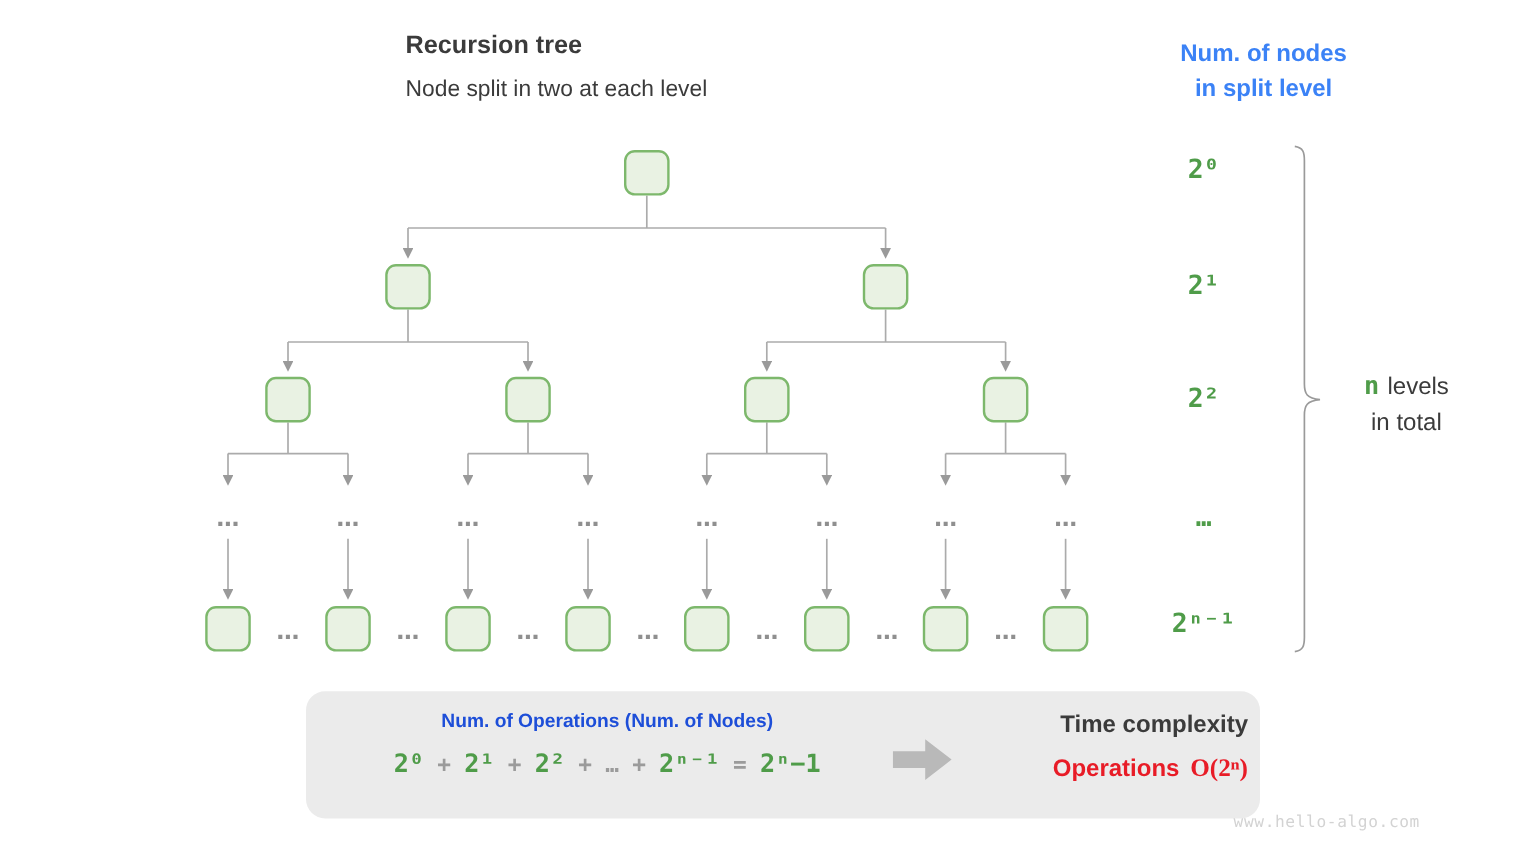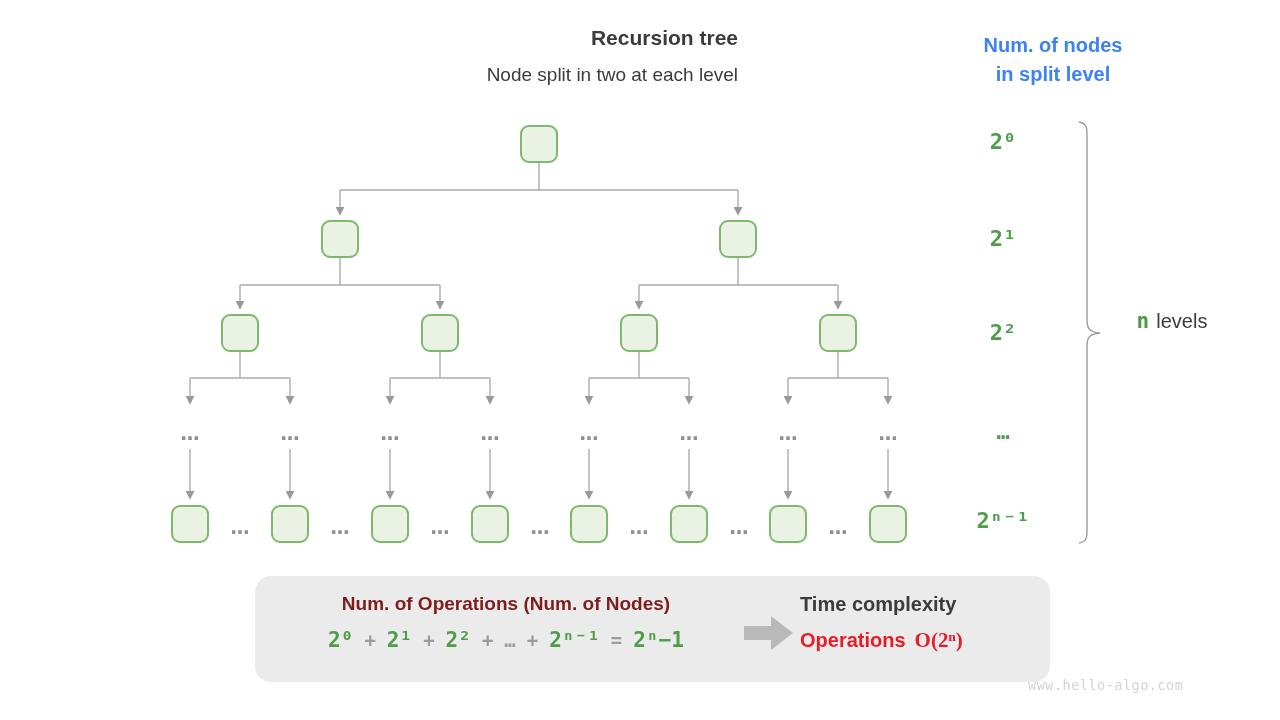--- a/index.html
+++ b/index.html
@@ -2,21 +2,21 @@
 <html><head>
 <meta charset="utf-8">
 <style>
   html,body{margin:0;padding:0;background:#fff;}
   .canvas{
     position:relative;width:1280px;height:720px;background:#ffffff;
     font-family:"Liberation Sans",sans-serif;color:#3b3b3b;overflow:hidden;
   }
   .abs{position:absolute;}
   
-  .title-block{left:338px;top:26px;width:400px;text-align:right;}
+  .title-block{left:338px;top:26px;width:400px;text-align:left;}
   .title-line1{font-size:21px;font-weight:bold;color:#3b3b3b;}
   .title-line2{font-size:19px;font-weight:normal;color:#3b3b3b;margin-top:14px;}
   .right-header{left:951px;top:31px;width:204px;text-align:center;font-size:20px;font-weight:bold;line-height:29px;color:#3b82f6;}
   
   .node{
     position:absolute;width:38px;height:38px;box-sizing:border-box;
     background:#e9f2e3;border:2.5px solid #7db86c;border-radius:9px;
   }
   
   .dots{
@@ -28,26 +28,26 @@
   .lv{
     position:absolute;transform:translate(-50%,-50%);
     color:#4f9c49;font-weight:bold;font-size:22px;line-height:1;
     font-family:"DejaVu Sans Mono","DejaVu Sans",monospace;
   }
   .brace-label{left:1106px;top:306px;width:132px;text-align:center;font-size:20px;line-height:30px;color:#3b3b3b;}
   .brace-label .n{color:#4f9c49;font-weight:bold;font-family:"DejaVu Sans Mono","DejaVu Sans",monospace;margin-right:7px;font-size:21px;}
   
   .sum-box{left:255px;top:576px;width:795px;height:106px;background:#ebebeb;border-radius:16px;}
   .ops-block{position:absolute;left:30px;top:17px;width:442px;text-align:center;}
-  .ops-title{font-size:19px;font-weight:bold;color:#7f1d1d;}
+  .ops-title{font-size:16px;font-weight:bold;color:#1d4ed8;}
   .formula{display:flex;justify-content:center;align-items:baseline;gap:11px;margin-top:13px;
     font-family:"DejaVu Sans Mono","DejaVu Sans",monospace;font-weight:bold;font-size:21px;}
   .formula .g{color:#4f9c49;}
   .formula .x{color:#9b9b9b;font-size:19px;}
-  .time-block{position:absolute;left:545px;top:17px;width:240px;text-align:left;}
+  .time-block{position:absolute;left:545px;top:17px;width:240px;text-align:right;}
   .time-title{font-size:20px;font-weight:bold;color:#3b3b3b;}
   .time-value{margin-top:12px;font-size:20px;font-weight:bold;color:#e81c27;}
   .time-value .mono{font-family:Liberation Serif, serif;font-size:21px;margin-left:9px;}
   .big-arrow{position:absolute;left:489px;top:39px;}
   
   .watermark{left:1028px;top:677px;font-family:"DejaVu Sans Mono","Liberation Mono",monospace;
     font-size:13.5px;color:#d3d3d3;letter-spacing:0.5px;}
   svg.overlay{position:absolute;left:0;top:0;pointer-events:none;}
 </style>
 </head>
@@ -154,20 +154,21 @@
   <div class="dots" style="left:838px;top:527px;">…</div>
 
   <span class="lv" style="left:1003px;top:142px;">2⁰</span>
   <span class="lv" style="left:1003px;top:239px;">2¹</span>
   <span class="lv" style="left:1003px;top:333px;">2²</span>
   <span class="lv" style="left:1003px;top:432px;">…</span>
   <span class="lv" style="left:1003px;top:521px;">2ⁿ⁻¹</span>
 
   <div class="abs brace-label">
     <div><span class="n">n</span><span>levels</span></div>
+    <div>in total</div>
   </div>
 
   <div class="abs sum-box">
     <div class="ops-block">
       <div class="ops-title">Num. of Operations (Num. of Nodes)</div>
       <div class="formula">
         <span class="g">2⁰</span>
         <span class="x">+</span>
         <span class="g">2¹</span>
         <span class="x">+</span>

